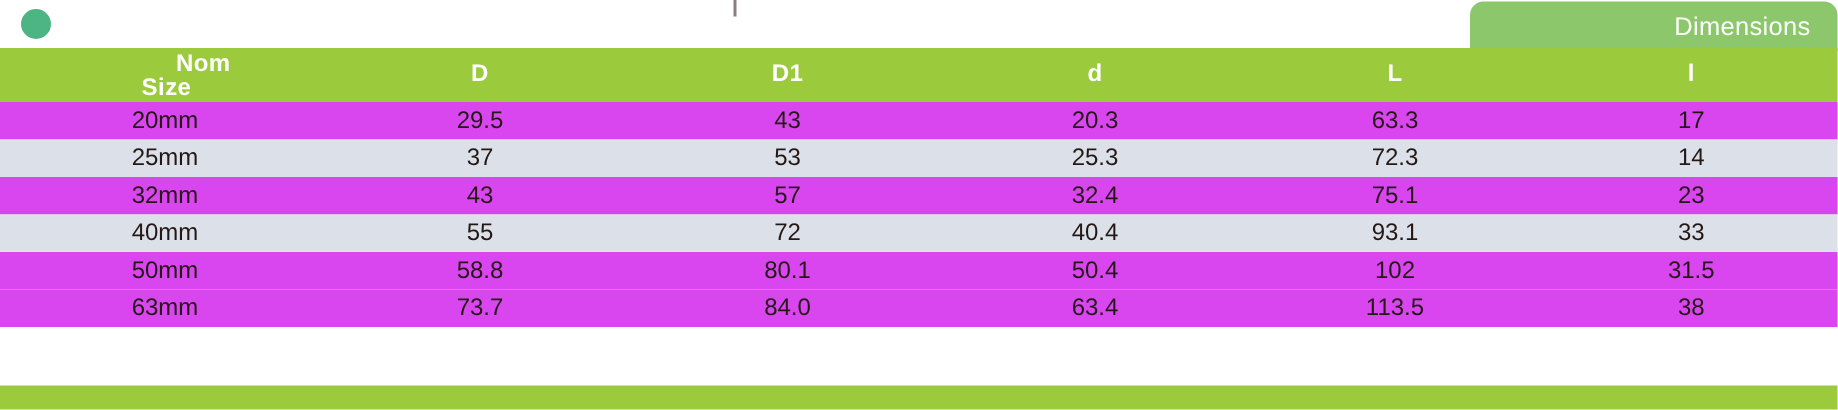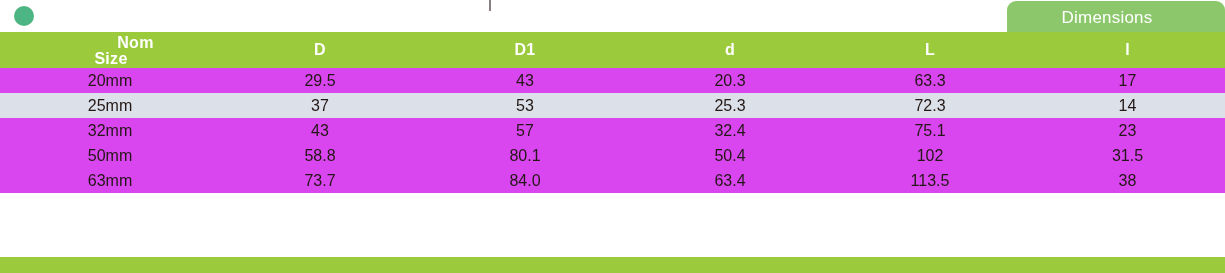--- a/index.html
+++ b/index.html
@@ -50,28 +50,28 @@
     width: 2px;
     height: 11px;
     background: #8a7f80;
   }
 
   
   .dimensions-tab {
     position: absolute;
     right: 0px;
     top: 1px;
-    width: 218px;
+    width: 245px;
     height: 33px;
     background: #8cc86b;
     border-top-left-radius: 9px;
     border-top-right-radius: 9px;
     box-sizing: border-box;
     padding-right: 18px;
-    text-align: center;
+    text-align: right;
   }
   .dimensions-label {
     color: #ffffff;
     font-size: 17px;
     line-height: 33px;
     font-weight: normal;
     letter-spacing: 0.2px;
   }
 
   
@@ -199,20 +199,28 @@
       <td>14</td>
     </tr>
     <tr class="row-green">
       <td>32mm</td>
       <td>43</td>
       <td>57</td>
       <td>32.4</td>
       <td>75.1</td>
       <td>23</td>
     </tr>
+    <tr class="row-gray">
+      <td>40mm</td>
+      <td>55</td>
+      <td>72</td>
+      <td>40.4</td>
+      <td>93.1</td>
+      <td>33</td>
+    </tr>
     <tr class="row-green">
       <td>50mm</td>
       <td>58.8</td>
       <td>80.1</td>
       <td>50.4</td>
       <td>102</td>
       <td>31.5</td>
     </tr>
     <tr class="row-green">
       <td>63mm</td>

